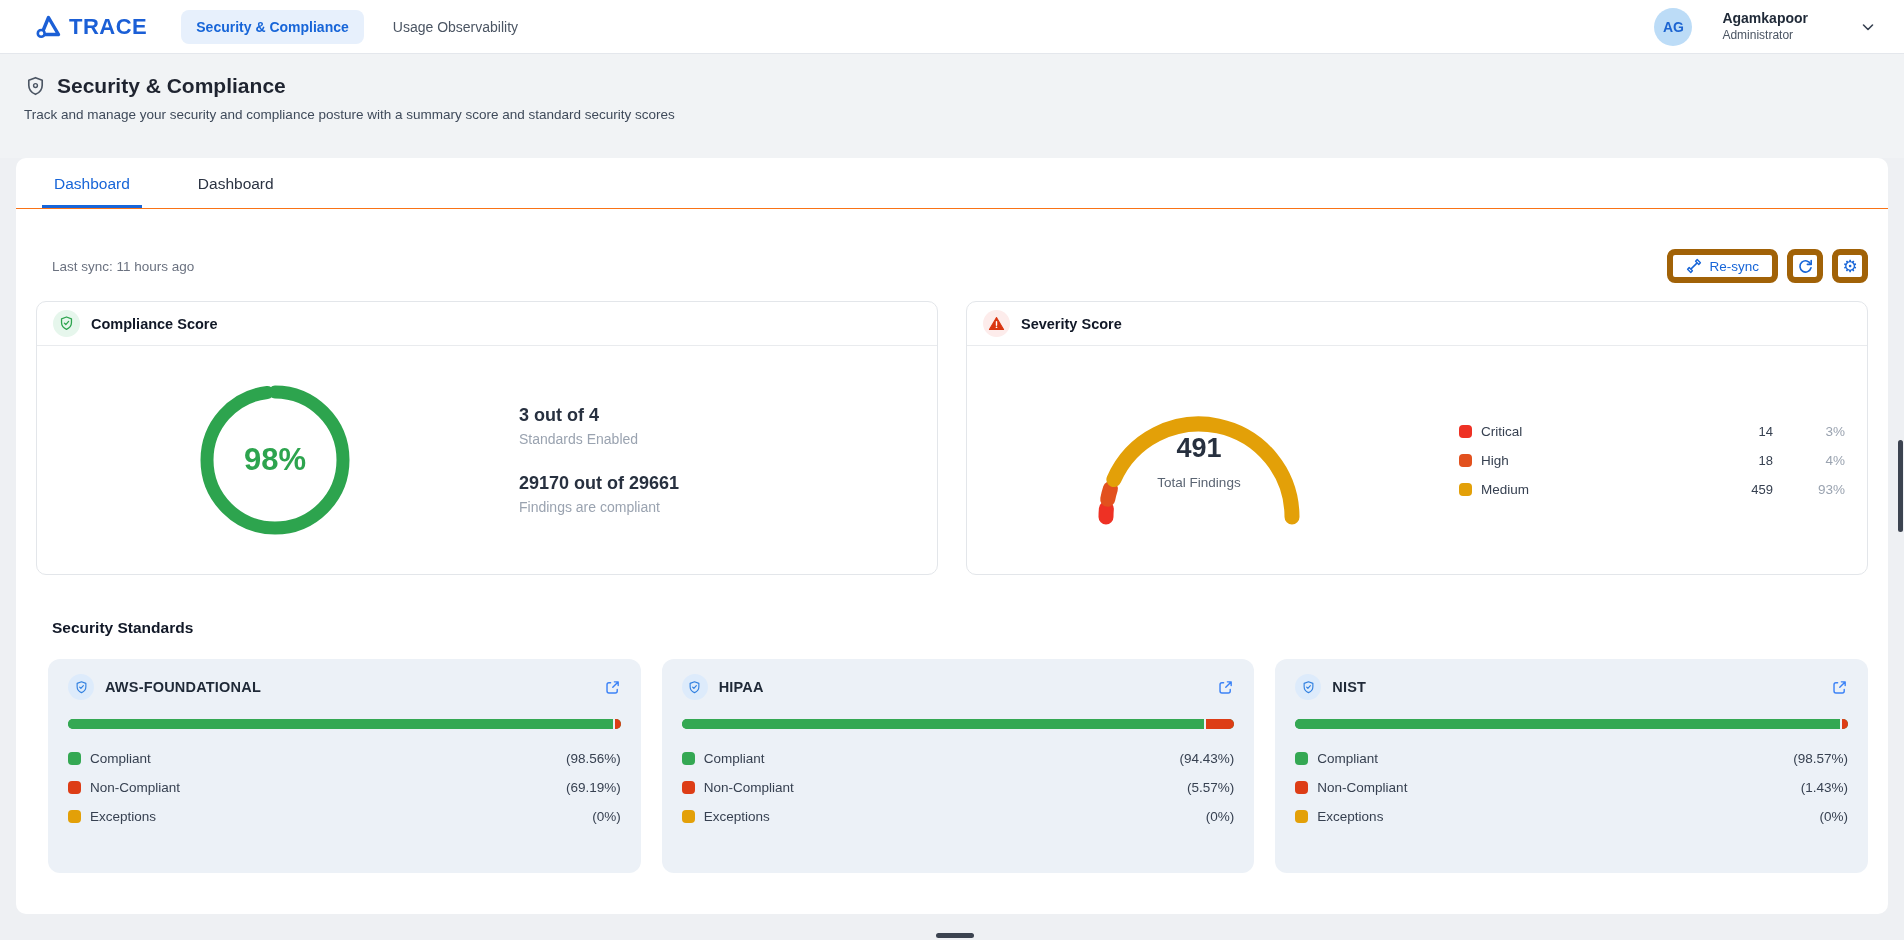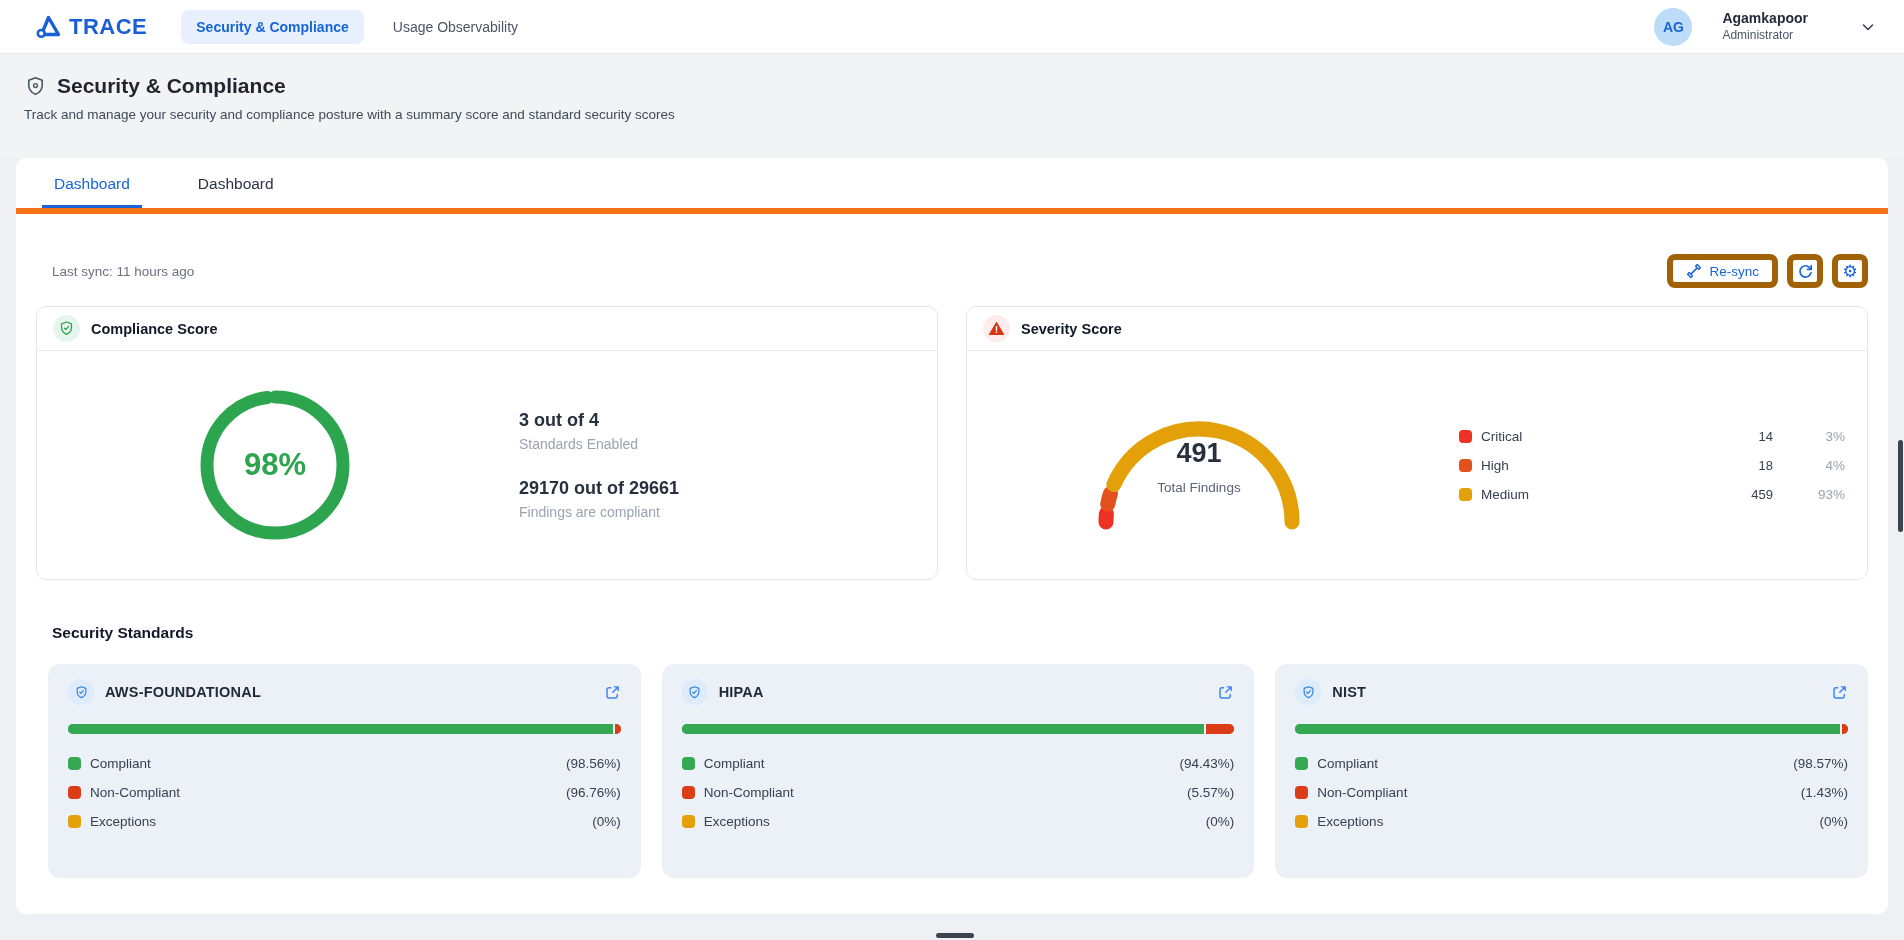--- a/index.html
+++ b/index.html
@@ -19,21 +19,21 @@
   .chev { margin-left:22px; color:#374151; display:flex; }
 
   
   .pageheader { background:#f1f3f5; padding:20px 0 0 24px; height:104px; }
   .ph-titlerow { display:flex; align-items:center; gap:10px; }
   .ph-title { font-size:21px; font-weight:800; color:#1f2430; }
   .ph-sub { margin-top:9px; font-size:13.5px; color:#3f4a5a; }
 
   
   .sheet { margin:0 16px; background:#fff; border-radius:10px; height:756px; position:relative; }
-  .tabsrow { display:flex; padding-left:26px; border-bottom:6px solid #f97316; }
+  .tabsrow { display:flex; padding-left:26px; border-bottom:1px solid #f97316; }
   .tab { font-size:15.5px; padding:17px 12px 12px; margin-right:44px; cursor:pointer; border-bottom:3px solid transparent; color:#2b3342; }
   .tab.active { color:#1765d8; font-weight:500; border-bottom-color:#1765d8; }
 
   .content { padding:0 20px; }
   .toolbar { margin-top:40px; display:flex; align-items:center; }
   .lastsync { font-size:13.5px; color:#6b7280; margin-left:16px; }
   .toolbtns { margin-left:auto; display:flex; gap:9px; }
   .btn { border:6px solid #a16207; background:#fff; color:#1765d8; border-radius:8px; height:34px; display:flex; align-items:center; gap:7px; padding:0 13px; font-size:13.5px; cursor:pointer; font-family:inherit; }
   .btn.square { width:36px; justify-content:center; padding:0; }
   .gear-glyph { font-size:17px; line-height:1; }
@@ -274,21 +274,21 @@
                 <span class="swatch" style="background:#34a853;"></span>
                 <span>Compliant</span>
               </span>
             <span class="std-row-val">(98.56%)</span>
           </div>
           <div class="std-row">
             <span class="std-row-label">
                 <span class="swatch" style="background:#dd3d16;"></span>
                 <span>Non-Compliant</span>
               </span>
-            <span class="std-row-val">(96.76%)</span>
+            <span class="std-row-val">(69.19%)</span>
           </div>
           <div class="std-row">
             <span class="std-row-label">
                 <span class="swatch" style="background:#e3a008;"></span>
                 <span>Exceptions</span>
               </span>
             <span class="std-row-val">(0%)</span>
           </div>
         </div>
       </div>

